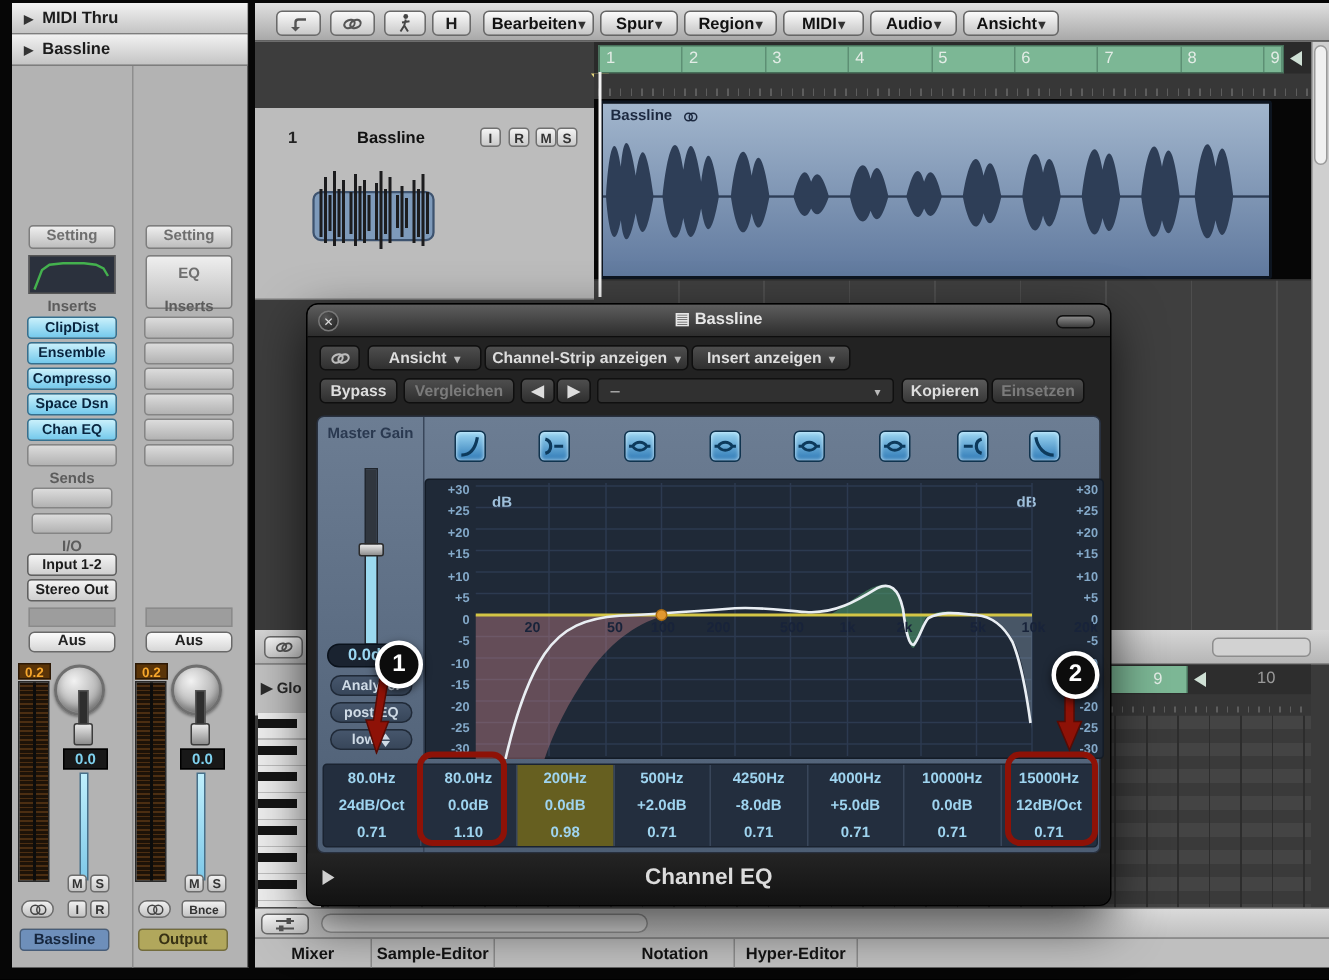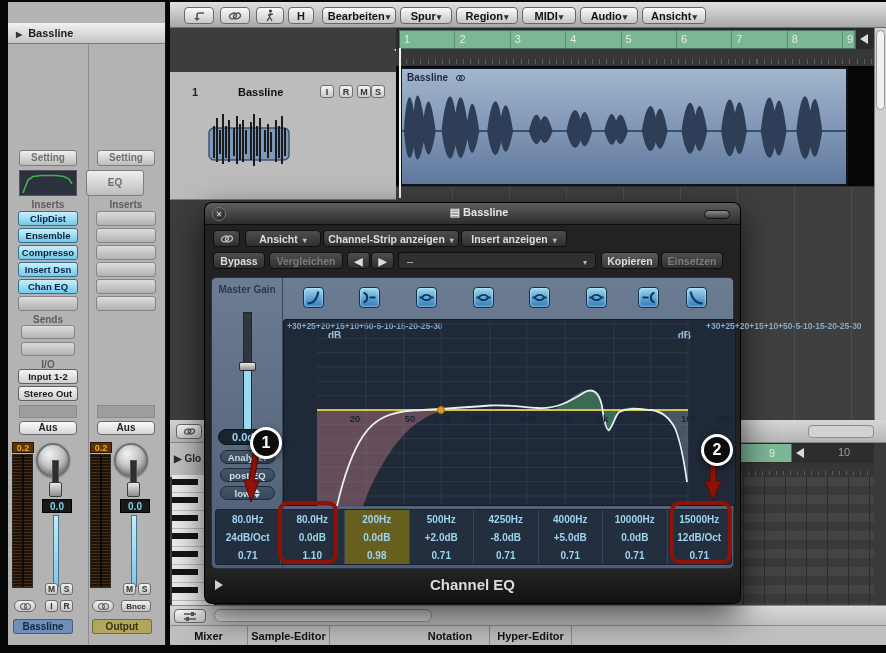--- a/index.html
+++ b/index.html
@@ -96,21 +96,21 @@
 
   #eqpanel{position:absolute;left:6px;top:74px;width:523px;height:292px;border-radius:5px;background:linear-gradient(#6c7d93,#4d5e74);border:1px solid #28303e;}
   #mglab{position:absolute;left:0;top:6px;width:70px;text-align:center;font-size:10px;font-weight:bold;color:#2a3950;line-height:12px;}
   .mg-track{position:absolute;left:31px;top:34px;width:9px;height:118px;background:linear-gradient(#30363e 0 45%,#9bd9ef 45%);border:1px solid #20262e;}
   .mg-handle{position:absolute;left:27px;top:84px;width:17px;height:9px;background:linear-gradient(#ececec,#8f8f8f);border:1px solid #2c2c2c;border-radius:2px;}
   .mgval{position:absolute;left:6px;top:151px;width:58px;height:16px;background:#1a2330;border:1px solid #0a121c;border-radius:8px;color:#9cd8f2;font-size:11px;font-weight:bold;text-align:center;line-height:15px;}
   .lbtn{position:absolute;left:8px;width:55px;height:14px;background:linear-gradient(#46566c,#33415466);background-color:#3b4a5e;border:1px solid #202a38;border-radius:7px;color:#cfdbe6;font-size:9.5px;font-weight:bold;text-align:center;line-height:13px;}
   .pdiv{position:absolute;left:70px;top:0;bottom:0;width:1px;background:#39465a;}
   .bandbtn{position:absolute;top:9px;width:21px;height:21px;border-radius:4px;background:linear-gradient(#9cd6f2,#2e79b6);border:1px solid #10344f;box-shadow:inset 0 0 3px #d8f2ff;}
   #graph{position:absolute;left:71px;top:41px;width:453px;height:187px;background:#1f2937;border:1px solid #131b26;border-radius:3px;}
-  .dbcol{position:absolute;top:2px;width:26px;height:182px;display:flex;flex-direction:row;justify-content:space-between;}
+  .dbcol{position:absolute;top:2px;width:26px;height:182px;display:flex;flex-direction:column;justify-content:space-between;}
   .dbcol span{font-size:8.5px;font-weight:bold;color:#84a9c9;text-align:right;line-height:1;}
   .dbunit{position:absolute;font-size:10px;font-weight:bold;color:#9fc0dc;}
   .freqlab{position:absolute;transform:translateX(-50%);font-size:9.5px;font-weight:bold;color:#18233a;}
   #bandtable{position:absolute;left:3px;top:231px;width:517px;height:56px;display:flex;}
   #rowlabs{width:67px;display:flex;flex-direction:column;justify-content:space-around;padding-left:4px;}
   #rowlabs .rl{font-size:9.5px;font-weight:bold;color:#9fb2c4;display:flex;align-items:center;gap:4px;}
   #vals{flex:1;display:flex;background:#232e3e;border:1px solid #1a2330;border-radius:3px;}
   .bcol{flex:1;display:flex;flex-direction:column;justify-content:space-around;border-left:1px solid #39465a;}
   .bcol:first-child{border-left:none;}
   .bcol span{font-size:10px;font-weight:bold;color:#9fd4ef;text-align:center;}
@@ -128,34 +128,35 @@
   .stepper i{width:0;height:0;border-left:3px solid transparent;border-right:3px solid transparent;display:block;}
   .stepper .up{border-bottom:4px solid #cfdbe6;}
   .stepper .dn{border-top:4px solid #cfdbe6;}
 </style>
 </head>
 <body>
 
 <div id="stage">
 
   <div class="abs" id="inspector">
+    <div class="insp-header" style="top:0;">MIDI Thru</div>
     <div class="insp-header" style="top:21px;">Bassline</div>
     <div class="vdiv"></div>
 
     <div class="btn-set" style="left:11px;top:148px;width:58px;">Setting</div>
     <div class="abs" style="left:11px;top:168px;width:58px;height:26px;background:#2b313d;border:1px solid #565656;">
       <svg width="56" height="24" viewBox="0 0 56 24">
           <path d="M3,22 L8,9 L13,5.5 L22,4.5 L36,4.5 L44,5.5 L49,8 L52,13" stroke="#44b14e" stroke-width="1.6" fill="none"></path>
         </svg>
     </div>
     <div class="sectlabel" style="left:8px;top:197px;">Inserts</div>
     <div class="slot on" style="left:10px;top:209px;">ClipDist</div>
     <div class="slot on" style="left:10px;top:226px;">Ensemble</div>
     <div class="slot on" style="left:10px;top:243px;">Compresso</div>
-    <div class="slot on" style="left:10px;top:260px;">Insert Dsn</div>
+    <div class="slot on" style="left:10px;top:260px;">Space Dsn</div>
     <div class="slot on" style="left:10px;top:277px;">Chan EQ</div>
     <div class="slot off" style="left:10px;top:294px;"></div>
     <div class="sectlabel" style="left:8px;top:312px;">Sends</div>
     <div class="slot off" style="left:13px;top:323px;width:54px;height:14px;"></div>
     <div class="slot off" style="left:13px;top:340px;width:54px;height:14px;"></div>
     <div class="sectlabel" style="left:8px;top:357px;">I/O</div>
     <div class="iobtn" style="left:10px;top:367px;">Input 1-2</div>
     <div class="iobtn" style="left:10px;top:384px;">Stereo Out</div>
     <div class="blankbox" style="left:11px;top:403px;"></div>
     <div class="ausbtn" style="left:11px;top:419px;">Aus</div>
@@ -170,21 +171,21 @@
     <div class="sq" style="left:52px;top:581px;">S</div>
     <div class="stereo" style="left:6px;top:598px;">
         <i></i>
         <i></i>
       </div>
     <div class="sq" style="left:37px;top:598px;">I</div>
     <div class="sq" style="left:52px;top:598px;">R</div>
     <div class="chip" style="left:5px;top:617px;background:#6e8fba;color:#16263e;">Bassline</div>
 
     <div class="btn-set" style="left:89px;top:148px;width:58px;">Setting</div>
-    <div class="btn-set" style="left:78px;top:168px;width:58px;height:26px;line-height:24px;">EQ</div>
+    <div class="btn-set" style="left:89px;top:168px;width:58px;height:36px;line-height:24px;">EQ</div>
     <div class="sectlabel" style="left:86px;top:197px;">Inserts</div>
     <div class="slot off" style="left:88px;top:209px;"></div>
     <div class="slot off" style="left:88px;top:226px;"></div>
     <div class="slot off" style="left:88px;top:243px;"></div>
     <div class="slot off" style="left:88px;top:260px;"></div>
     <div class="slot off" style="left:88px;top:277px;"></div>
     <div class="slot off" style="left:88px;top:294px;"></div>
     <div class="blankbox" style="left:89px;top:403px;"></div>
     <div class="ausbtn" style="left:89px;top:419px;">Aus</div>
     <div class="peak" style="left:82px;top:440px;">0.2</div>

